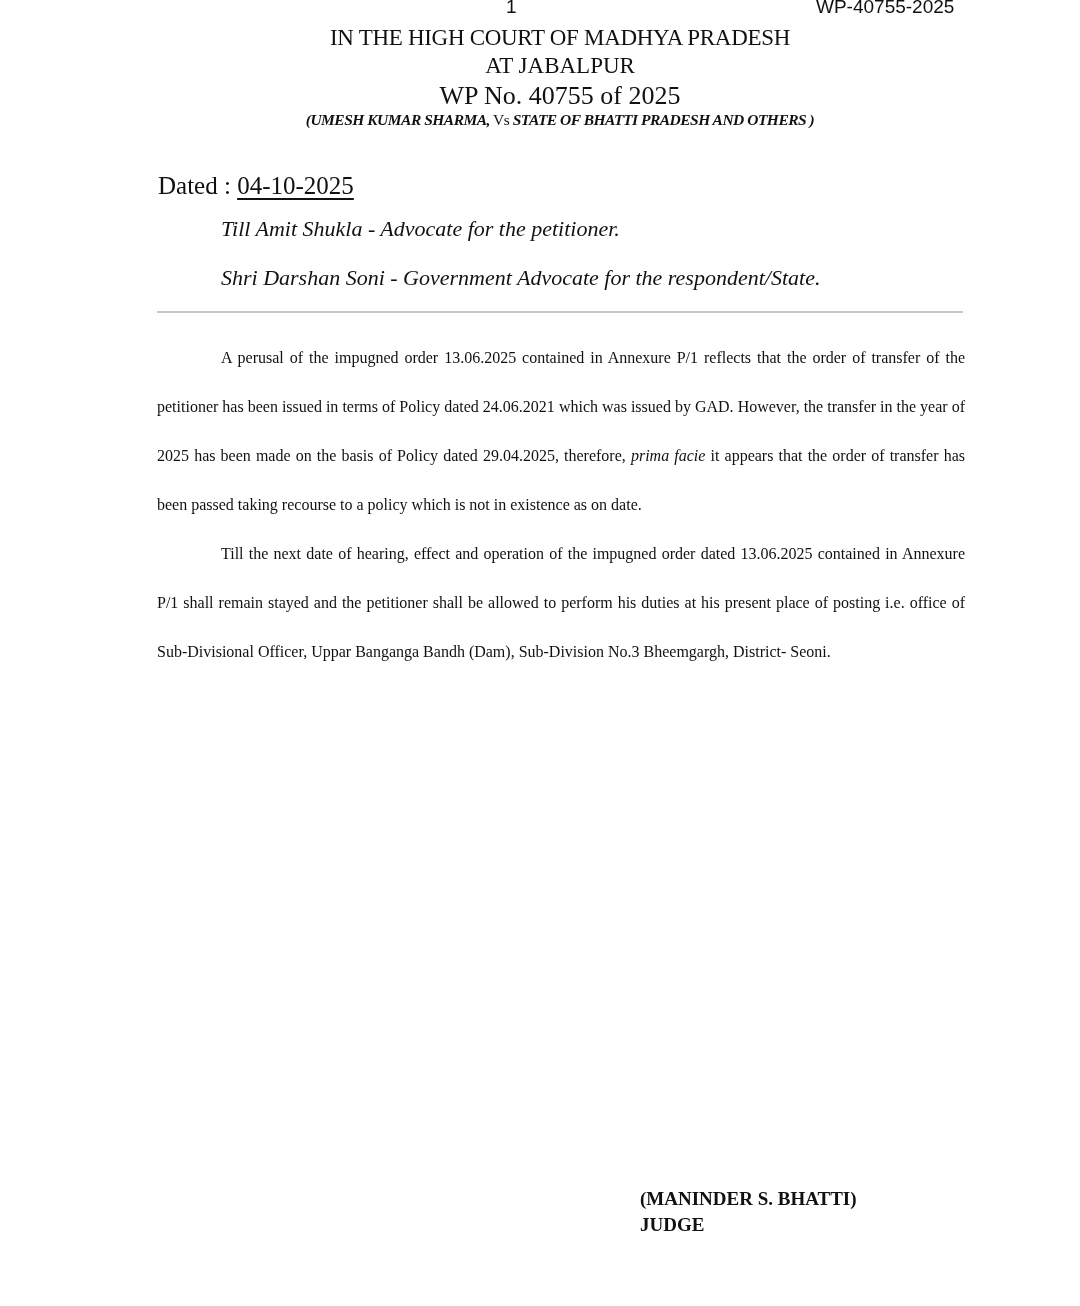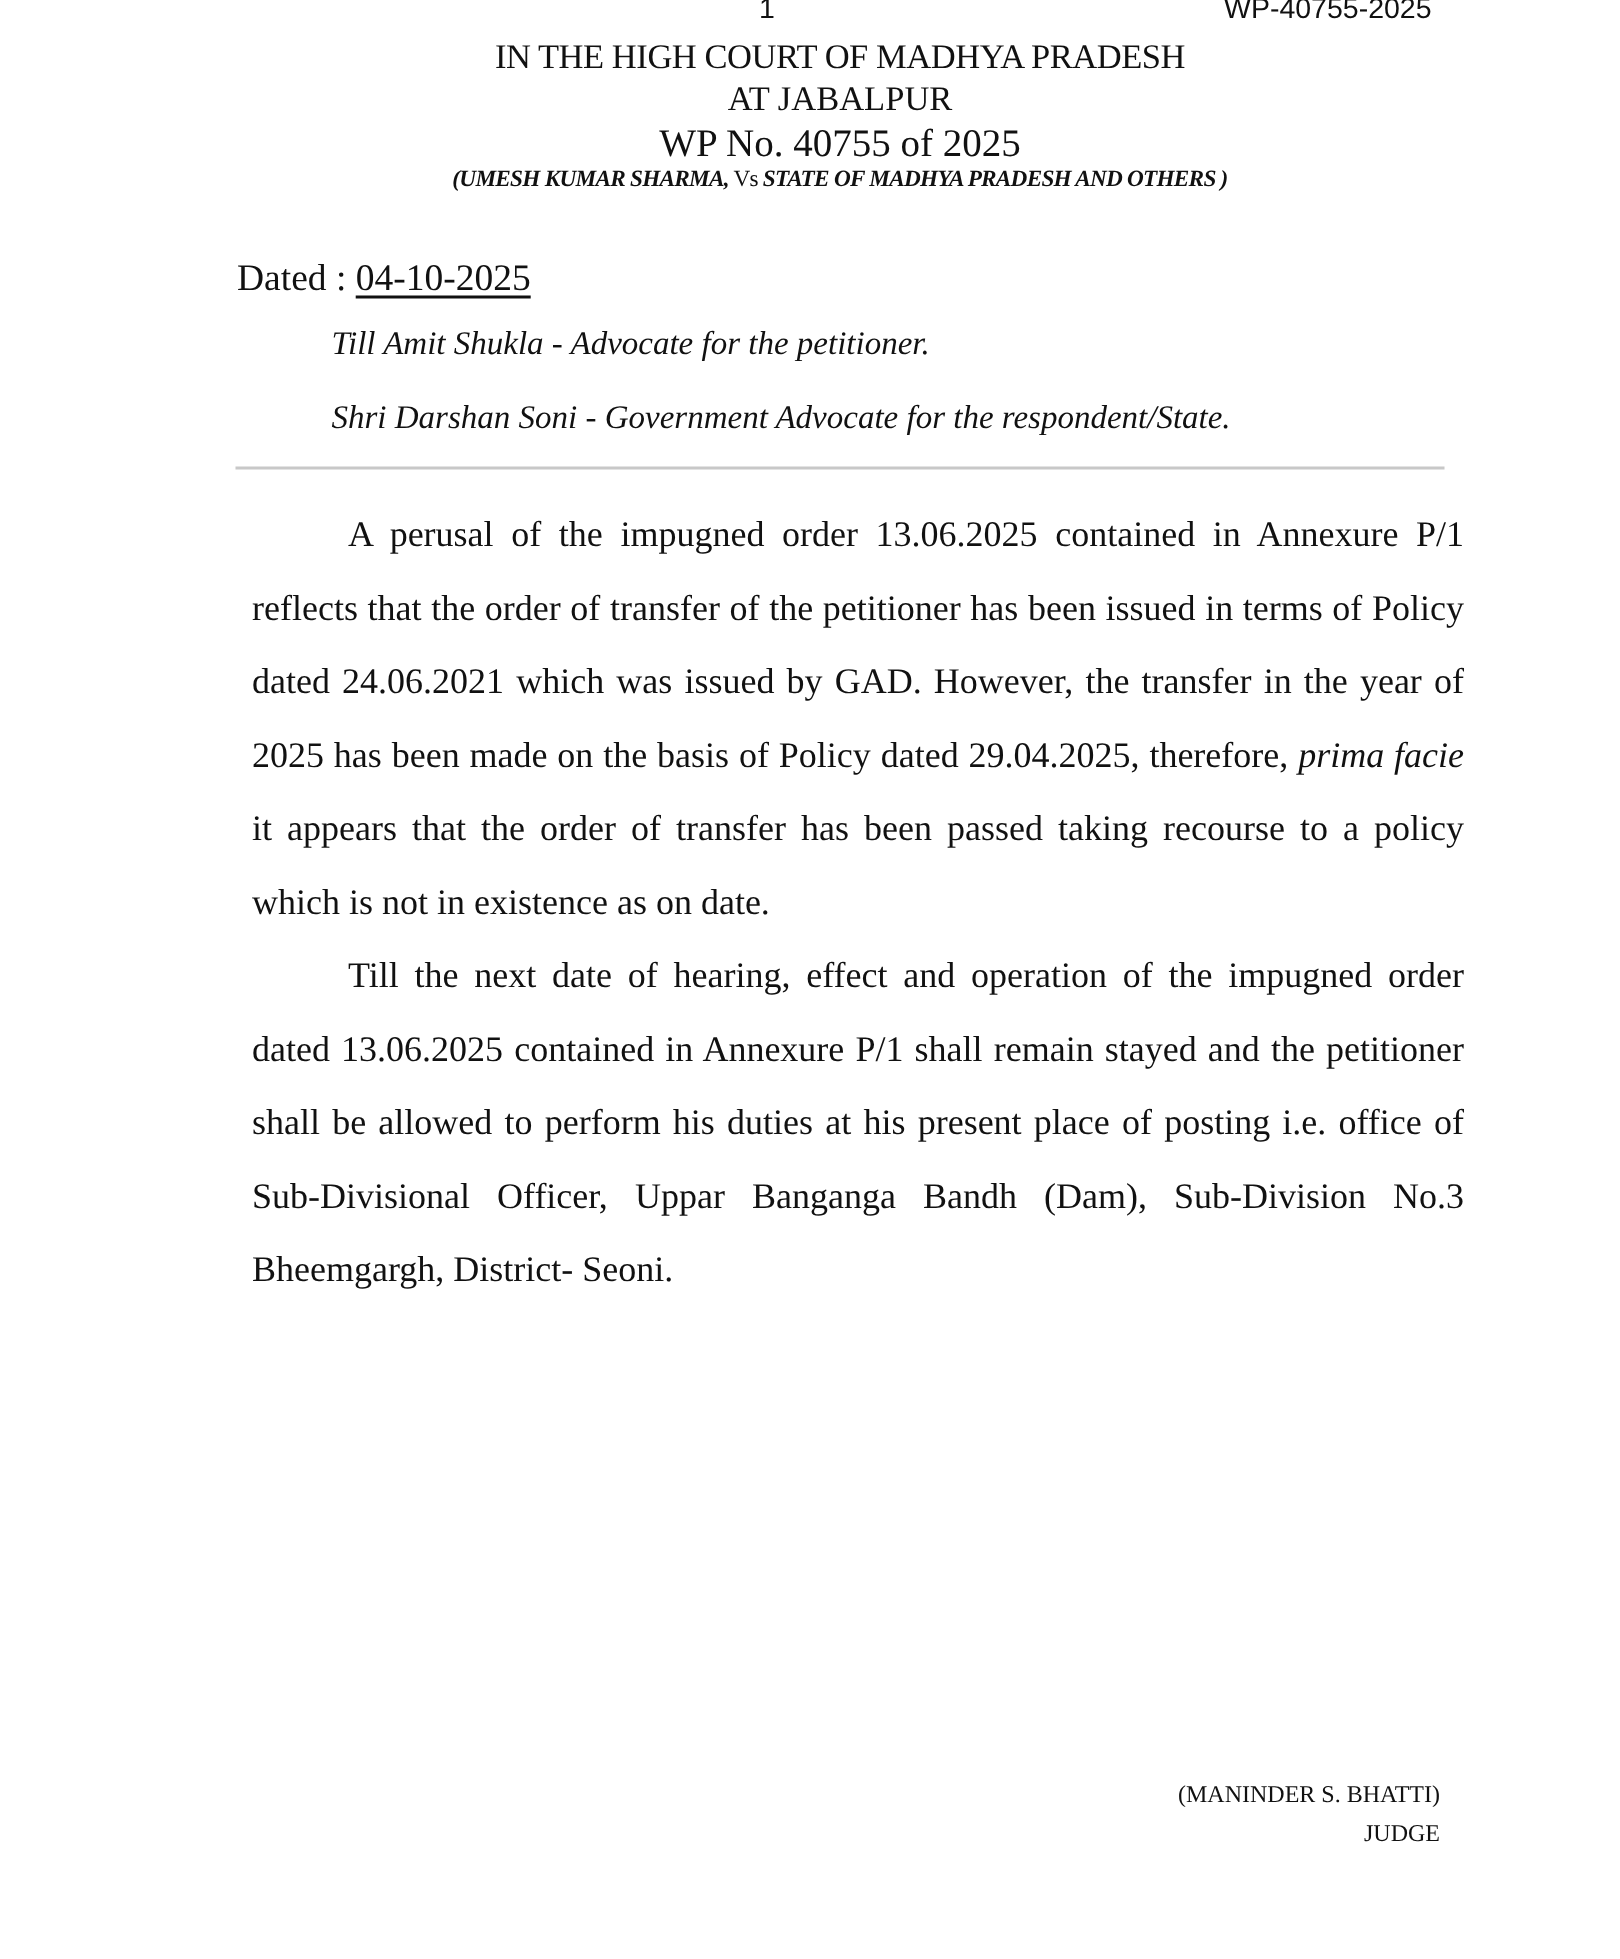--- a/index.html
+++ b/index.html
@@ -12,37 +12,37 @@
   .h2 { top:53px; font-size:23px; }
   .h3 { top:81px; font-size:26px; }
   .parties { top:111px; font-size:15.5px; font-style:italic; font-weight:bold; letter-spacing:-0.5px; }
   .parties .vs { font-style:normal; font-weight:normal;text-align:center; }
   .dated { left:158px; top:172px; font-size:25px; }
   .dated .d { text-decoration:underline; text-underline-offset:4px; }
   .adv { left:221px; font-size:22px; font-style:italic; }
   .adv1 { top:216px; }
   .adv2 { top:265px; }
   .rule { left:157px; top:311px; width:806px; height:2px; background:#c8c8c8; }
-  .body { left:157px; top:333px; width:808px; font-size:24px; line-height:49px; text-align:justify;margin-left:11px; }
+  .body { left:157px; top:333px; width:808px; font-size:16px; line-height:49px; text-align:justify; }
   .body p { margin:0; }
   .body .ind { text-indent:64px; }
-  .sig { left:640px; width:320px; text-align:right; font-size:16px; font-weight:normal; }
+  .sig { left:640px; width:320px; text-align:left; font-size:19px; font-weight:bold; }
   .sig1 { top:1188px; }
   .sig2 { top:1214px; }
 </style>
 </head>
 <body>
 
 <div class="abs pg-num">1</div>
 <div class="abs pg-ref">WP-40755-2025</div>
 
 <div class="abs hdr h1">IN THE HIGH COURT OF MADHYA PRADESH</div>
 <div class="abs hdr h2">AT JABALPUR</div>
 <div class="abs hdr h3">WP No. 40755 of 2025</div>
-<div class="abs hdr parties"><span>(UMESH KUMAR SHARMA,</span><span class="vs"> Vs </span><span>STATE OF MADHYA PRADESH AND OTHERS )</span></div>
+<div class="abs hdr parties"><span>(UMESH KUMAR SHARMA,</span><span class="vs"> Vs </span><span>STATE OF BHATTI PRADESH AND OTHERS )</span></div>
 
 <div class="abs dated"><span>Dated : </span><span class="d">04-10-2025</span></div>
 
 <div class="abs adv adv1">Till Amit Shukla - Advocate for the petitioner.</div>
 <div class="abs adv adv2">Shri Darshan Soni - Government Advocate for the respondent/State.</div>
 
 <div class="abs rule"></div>
 
 <div class="abs body">
   <p class="ind"><span>A perusal of the impugned order 13.06.2025 contained in Annexure P/1 reflects that the order of transfer of the petitioner has been issued in terms of Policy dated 24.06.2021 which was issued by GAD. However, the transfer in the year of 2025 has been made on the basis of Policy dated 29.04.2025, therefore, </span><i>prima facie</i><span> it appears that the order of transfer has been passed taking recourse to a policy which is not in existence as on date.</span></p>

